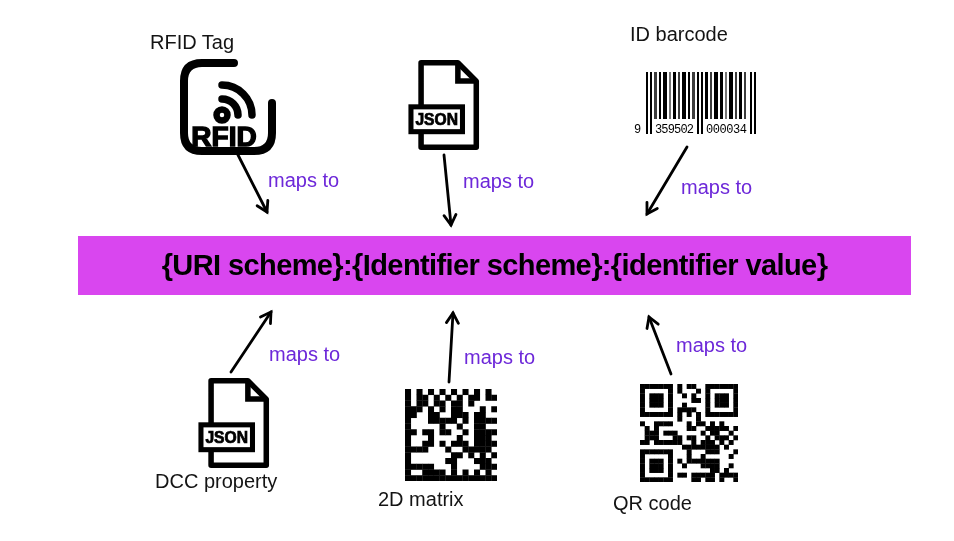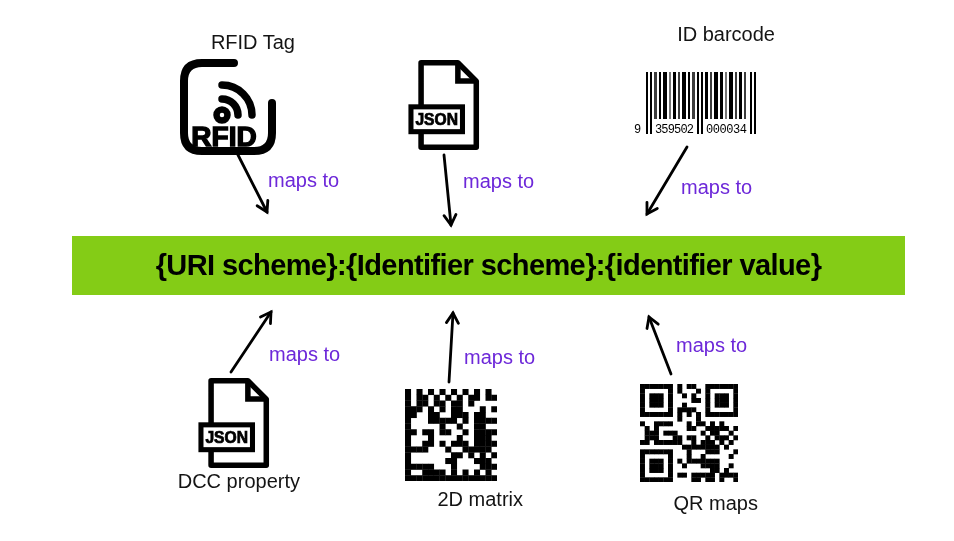--- a/index.html
+++ b/index.html
@@ -2,29 +2,29 @@
 <html><head>
 <meta charset="utf-8">
 <style>
   html,body{margin:0;padding:0;background:#fff;}
   .stage{
     position:relative;width:954px;height:541px;background:#ffffff;overflow:hidden;
     font-family:"Liberation Sans",sans-serif;color:#111;
   }
   .abs{position:absolute;}
   .node-label{
-    position:absolute;text-align:right;font-size:20px;color:#141414;
+    position:absolute;text-align:left;font-size:20px;color:#141414;
     white-space:nowrap;
   }
   .maps-label{
     position:absolute;font-size:20px;color:#6d28d9;white-space:nowrap;
   }
   .banner{
-    position:absolute;left:72px;top:236px;width:833px;height:59px;
-    background:#84cc16;display:flex;align-items:center;justify-content:center;
+    position:absolute;left:78px;top:236px;width:833px;height:59px;
+    background:#d946ef;display:flex;align-items:center;justify-content:center;
   }
   .banner span{
     font-weight:bold;font-size:29px;letter-spacing:-0.6px;color:#000;
     white-space:nowrap;
   }
   svg{display:block;}
   .arrows{position:absolute;left:0;top:0;pointer-events:none;}
 </style>
 </head>
 <body>
@@ -488,15 +488,15 @@
         <rect x="56" y="93.33333333333334" width="4.966666666666667" height="4.966666666666667" fill="#000"></rect>
         <rect x="65.33333333333334" y="93.33333333333334" width="4.966666666666667" height="4.966666666666667" fill="#000"></rect>
         <rect x="70" y="93.33333333333334" width="4.966666666666667" height="4.966666666666667" fill="#000"></rect>
         <rect x="79.33333333333334" y="93.33333333333334" width="4.966666666666667" height="4.966666666666667" fill="#000"></rect>
         <rect x="93.33333333333334" y="93.33333333333334" width="4.966666666666667" height="4.966666666666667" fill="#000"></rect>
       </g>
   </svg>
 
   <div class="node-label" style="left:155px;top:470px;width:145px">DCC property</div>
   <div class="node-label" style="left:378px;top:488px;width:145px">2D matrix</div>
-  <div class="node-label" style="left:613px;top:492px;width:145px">QR maps</div>
+  <div class="node-label" style="left:613px;top:492px;width:145px">QR code</div>
 
 </div>
 
 </body></html>

